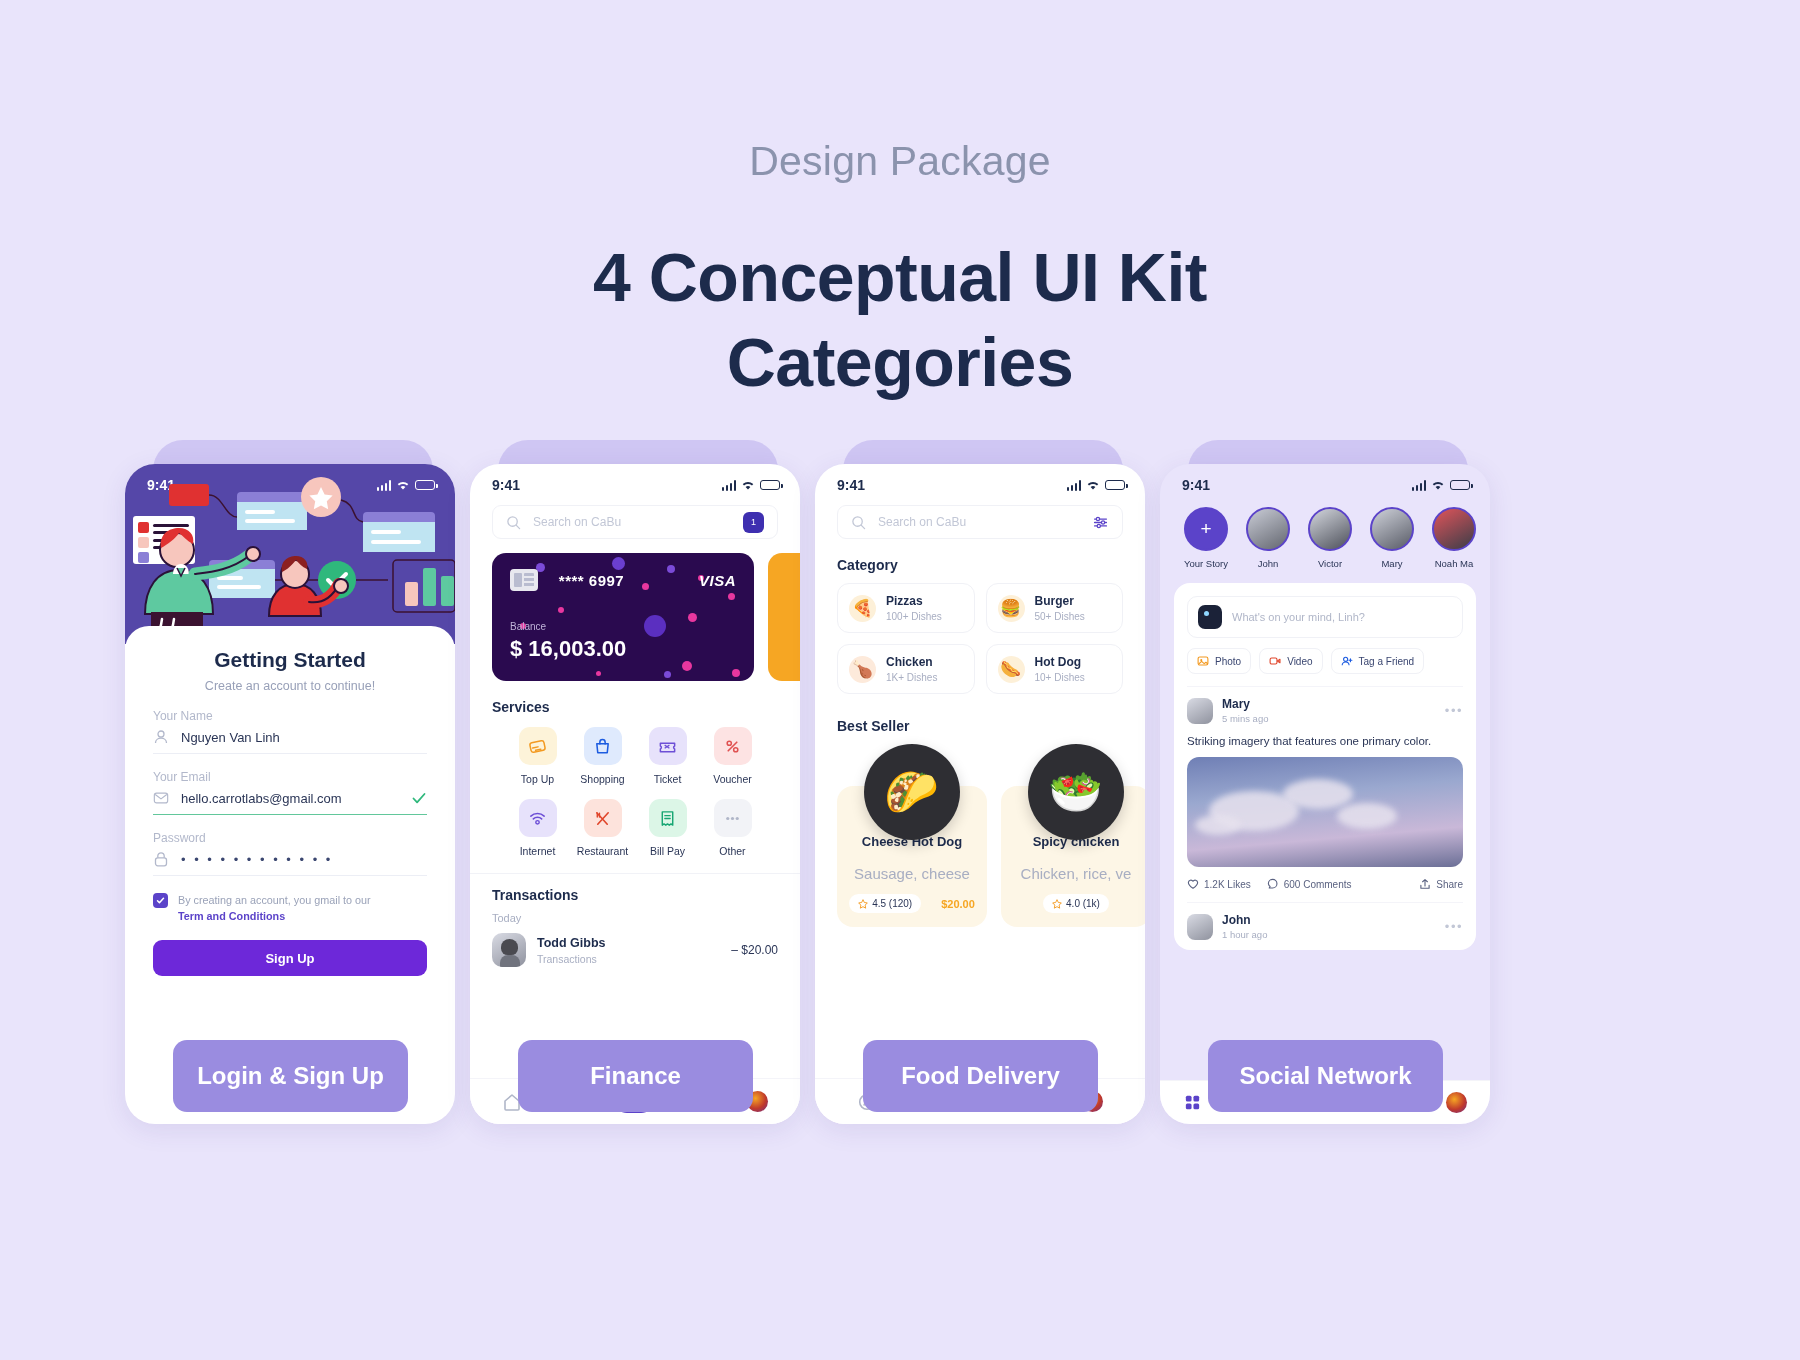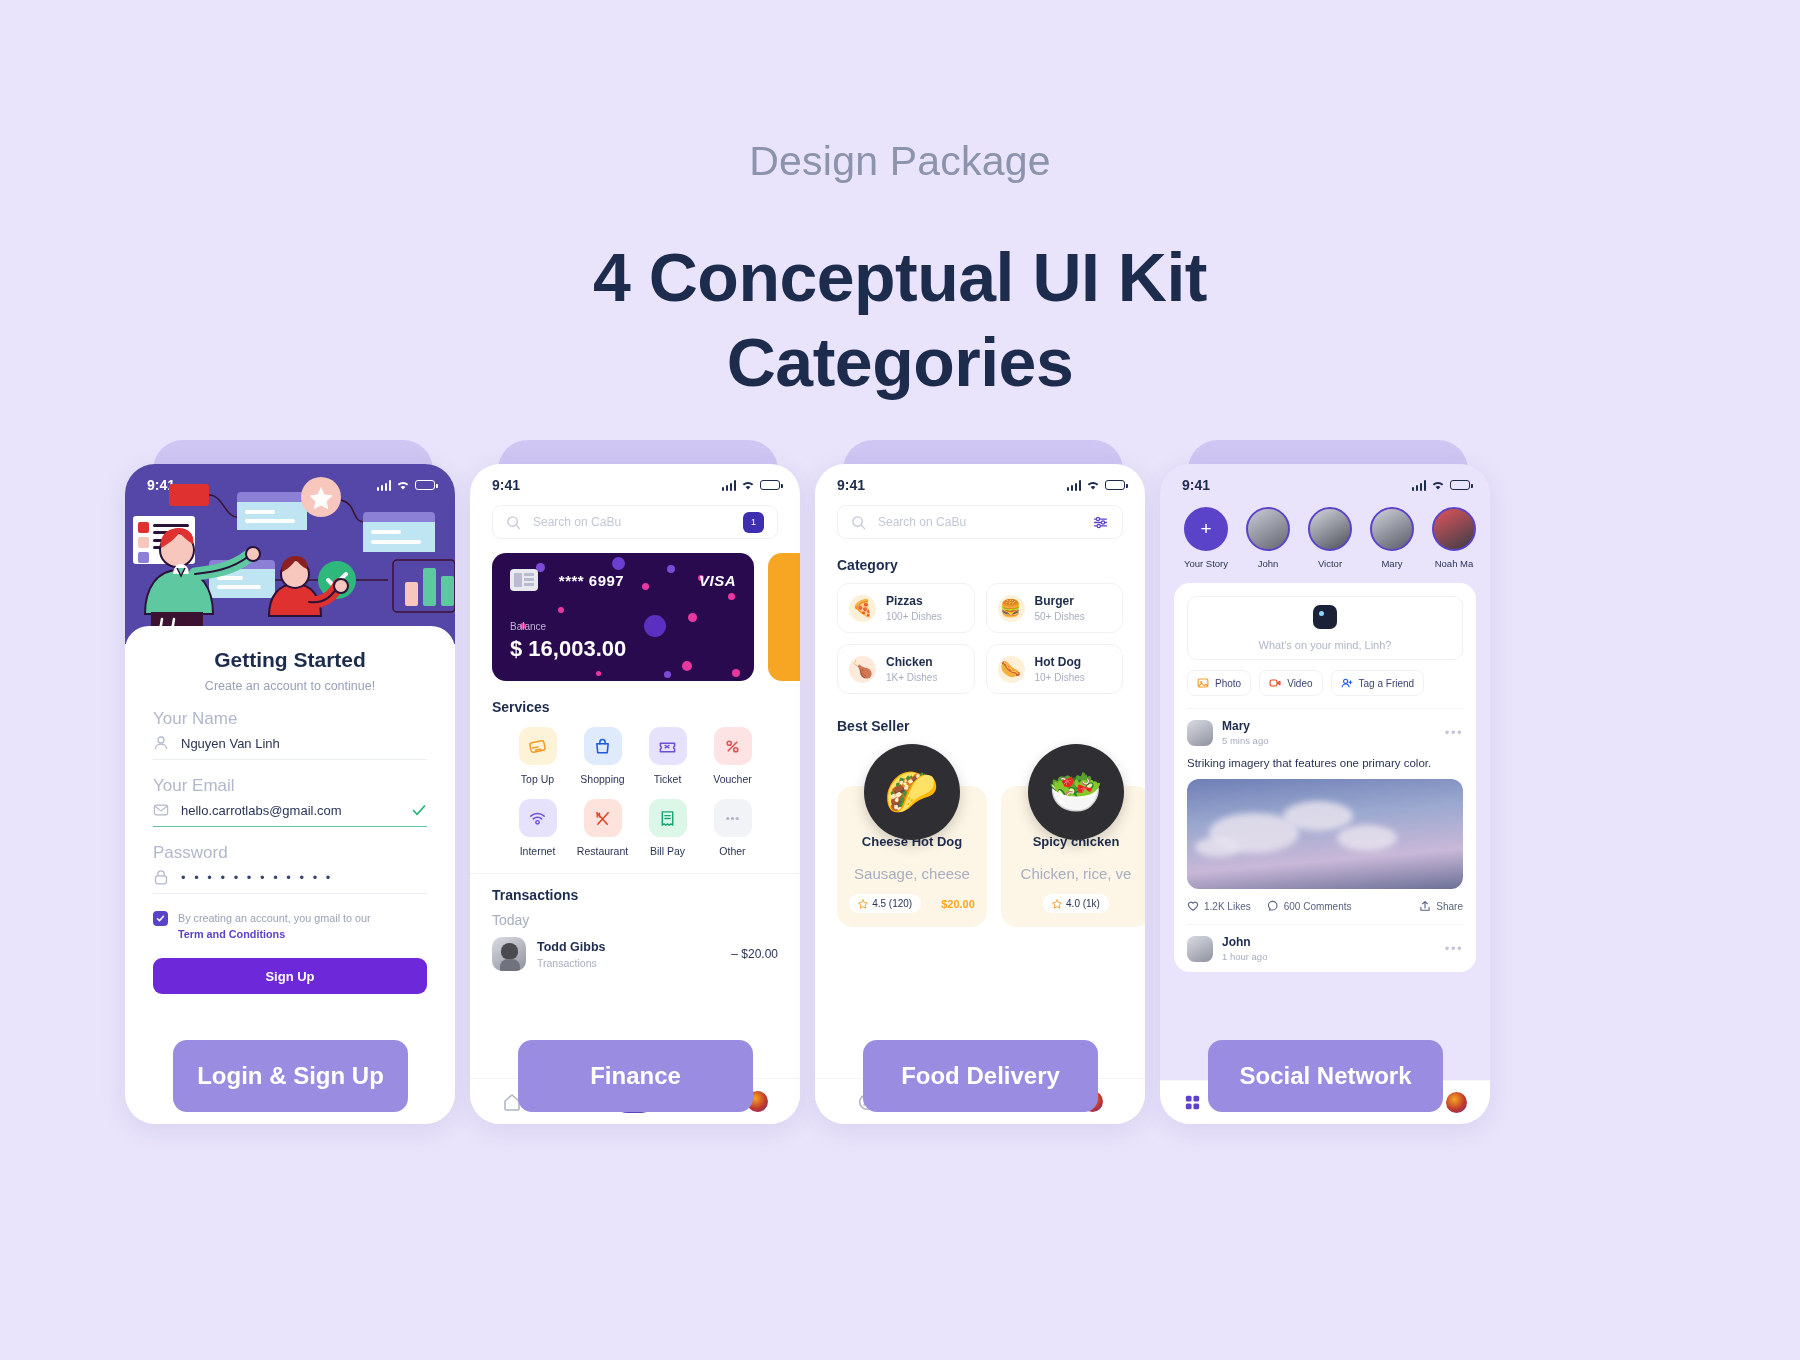--- a/index.html
+++ b/index.html
@@ -61,21 +61,21 @@
   
   #p1 { left: 125px; top: 440px; }
   .hero { height: 180px; background: #5547a8; position: relative; overflow:hidden; color:#fff;}
   .hero .statusbar { color: #fff; }
   .illus { position:absolute; inset:0; }
   .sheet { background:#fff; border-radius: 24px 24px 0 0; margin-top:-18px;
            position:relative; padding: 22px 28px 0; }
   .p1-title { text-align:center; font-size: 21px; font-weight: bold; color:#1d2b4c; }
   .p1-sub { text-align:center; font-size: 12.5px; color:#98a0b8; margin-top: 7px; }
   .field { margin-top: 16px; }
-  .field-label { font-size: 17px; color:#b2b8cb; margin-bottom: 6px; }
+  .field-label { font-size: 12px; color:#b2b8cb; margin-bottom: 6px; }
   .field-row { display:flex; align-items:center; gap: 12px;
                border-bottom: 1.4px solid #eceef5; padding-bottom: 8px; }
   .field-row.ok { border-bottom-color:#62c79b; }
   .field-val { font-size: 13px; color:#2a3556; flex:1; }
   .dots { letter-spacing: 2.5px; color:#3a4670; font-size: 13px; }
   .terms { display:flex; gap:10px; margin-top:16px; align-items:flex-start; }
   .cbx { width:15px; height:15px; border-radius:4px; background:#5b43c9;
          display:flex; align-items:center; justify-content:center; flex:none; margin-top:1px;}
   .cbx svg { width:9px; height:9px; }
   .terms-t { font-size: 10.8px; color:#9aa2b8; line-height:1.5; }
@@ -110,21 +110,21 @@
   .cc-bal { font-size: 22px; font-weight: bold; margin-top: 4px; position:relative; z-index:2;}
   .card2 { width: 52px; height:128px; border-radius:14px; background:#f6a623; flex:none; }
   .sec-h { font-size: 14px; font-weight: bold; color:#1d2b4c; padding: 18px 22px 0; }
   .svc-grid { display:grid; grid-template-columns: repeat(4,1fr); padding: 12px 35px 0; row-gap: 14px; }
   .svc { text-align:center; }
   .svc-ic { width: 38px; height: 38px; border-radius: 11px; margin: 0 auto;
             display:flex; align-items:center; justify-content:center; }
   .svc-t { font-size: 10.5px; color:#2a3556; margin-top: 8px; }
   .divider { height:1px; background:#f1f2f7; margin: 16px 0 0; }
   .tx-head { display:flex; justify-content:space-between; align-items:center; padding: 13px 22px 0; }
-  .tx-today { font-size: 14px; color:#a8aec2; padding: 9px 22px 0; }
+  .tx-today { font-size: 11px; color:#a8aec2; padding: 9px 22px 0; }
   .tx-row { display:flex; align-items:center; gap: 11px; padding: 9px 22px 0; }
   .avatar { width: 34px; height: 34px; border-radius: 10px; flex:none;
             background: linear-gradient(150deg,#d9dbe4,#8f929e); position:relative; overflow:hidden;}
   .avatar::after{content:'';position:absolute;left:9px;top:6px;width:17px;height:16px;
     background:#4a4a50;border-radius:50% 50% 40% 40%;}
   .avatar::before{content:'';position:absolute;left:8px;bottom:0;width:20px;height:12px;
     background:#70737d;border-radius:8px 8px 0 0;}
   .tx-n { font-size: 12.5px; font-weight: bold; color:#1d2b4c; }
   .tx-s { font-size: 10.5px; color:#a8aec2; margin-top: 3px; }
   .tx-a { margin-left:auto; font-size: 12px; color:#2a3556; }
@@ -168,21 +168,21 @@
   #p4 .phone { background: #e9e4fb; }
   .stories { display:flex; gap: 14px; padding: 14px 0 0 22px; }
   .story { text-align:center; width: 48px; flex:none; }
   .story-av { width: 44px; height:44px; border-radius:50%; margin:0 auto;
               border: 2px solid #5b43c9; background:#ccc; overflow:hidden; position:relative;}
   .story-av.plus { background:#5b43c9; border-color:#5b43c9; color:#fff;
                    display:flex; align-items:center; justify-content:center; font-size:19px;}
   .story-t { font-size: 9.5px; color:#2a3556; margin-top: 7px; white-space:nowrap; }
   .feed { background:#fff; border-radius: 16px; margin: 14px 14px 0; padding: 13px 13px 0;}
   .composer { display:flex; align-items:center; gap: 10px;
-              border:1px solid #f0f1f6; border-radius: 10px; padding: 8px 10px; flex-direction: column; }
+              border:1px solid #f0f1f6; border-radius: 10px; padding: 8px 10px; }
   .comp-av { width:24px;height:24px;border-radius:7px;background:#1b2238; flex:none;
              position:relative; overflow:hidden;}
   .comp-av::after{content:'';position:absolute;left:6px;top:6px;width:5px;height:5px;background:#8fd7ff;border-radius:50%;}
   .comp-ph { font-size: 11px; color:#b0b6c8; }
   .comp-acts { display:flex; gap: 8px; padding: 10px 0 12px; }
   .comp-act { display:flex; align-items:center; gap: 6px; font-size: 10px; color:#3a4670;
               border:1px solid #f0f1f6; border-radius:8px; padding: 6px 9px; }
   .post-hd { display:flex; align-items:center; gap: 9px; padding-top: 10px;
              border-top:1px solid #f4f4f9; }
   .post-av { width:26px;height:26px;border-radius:8px;flex:none;

